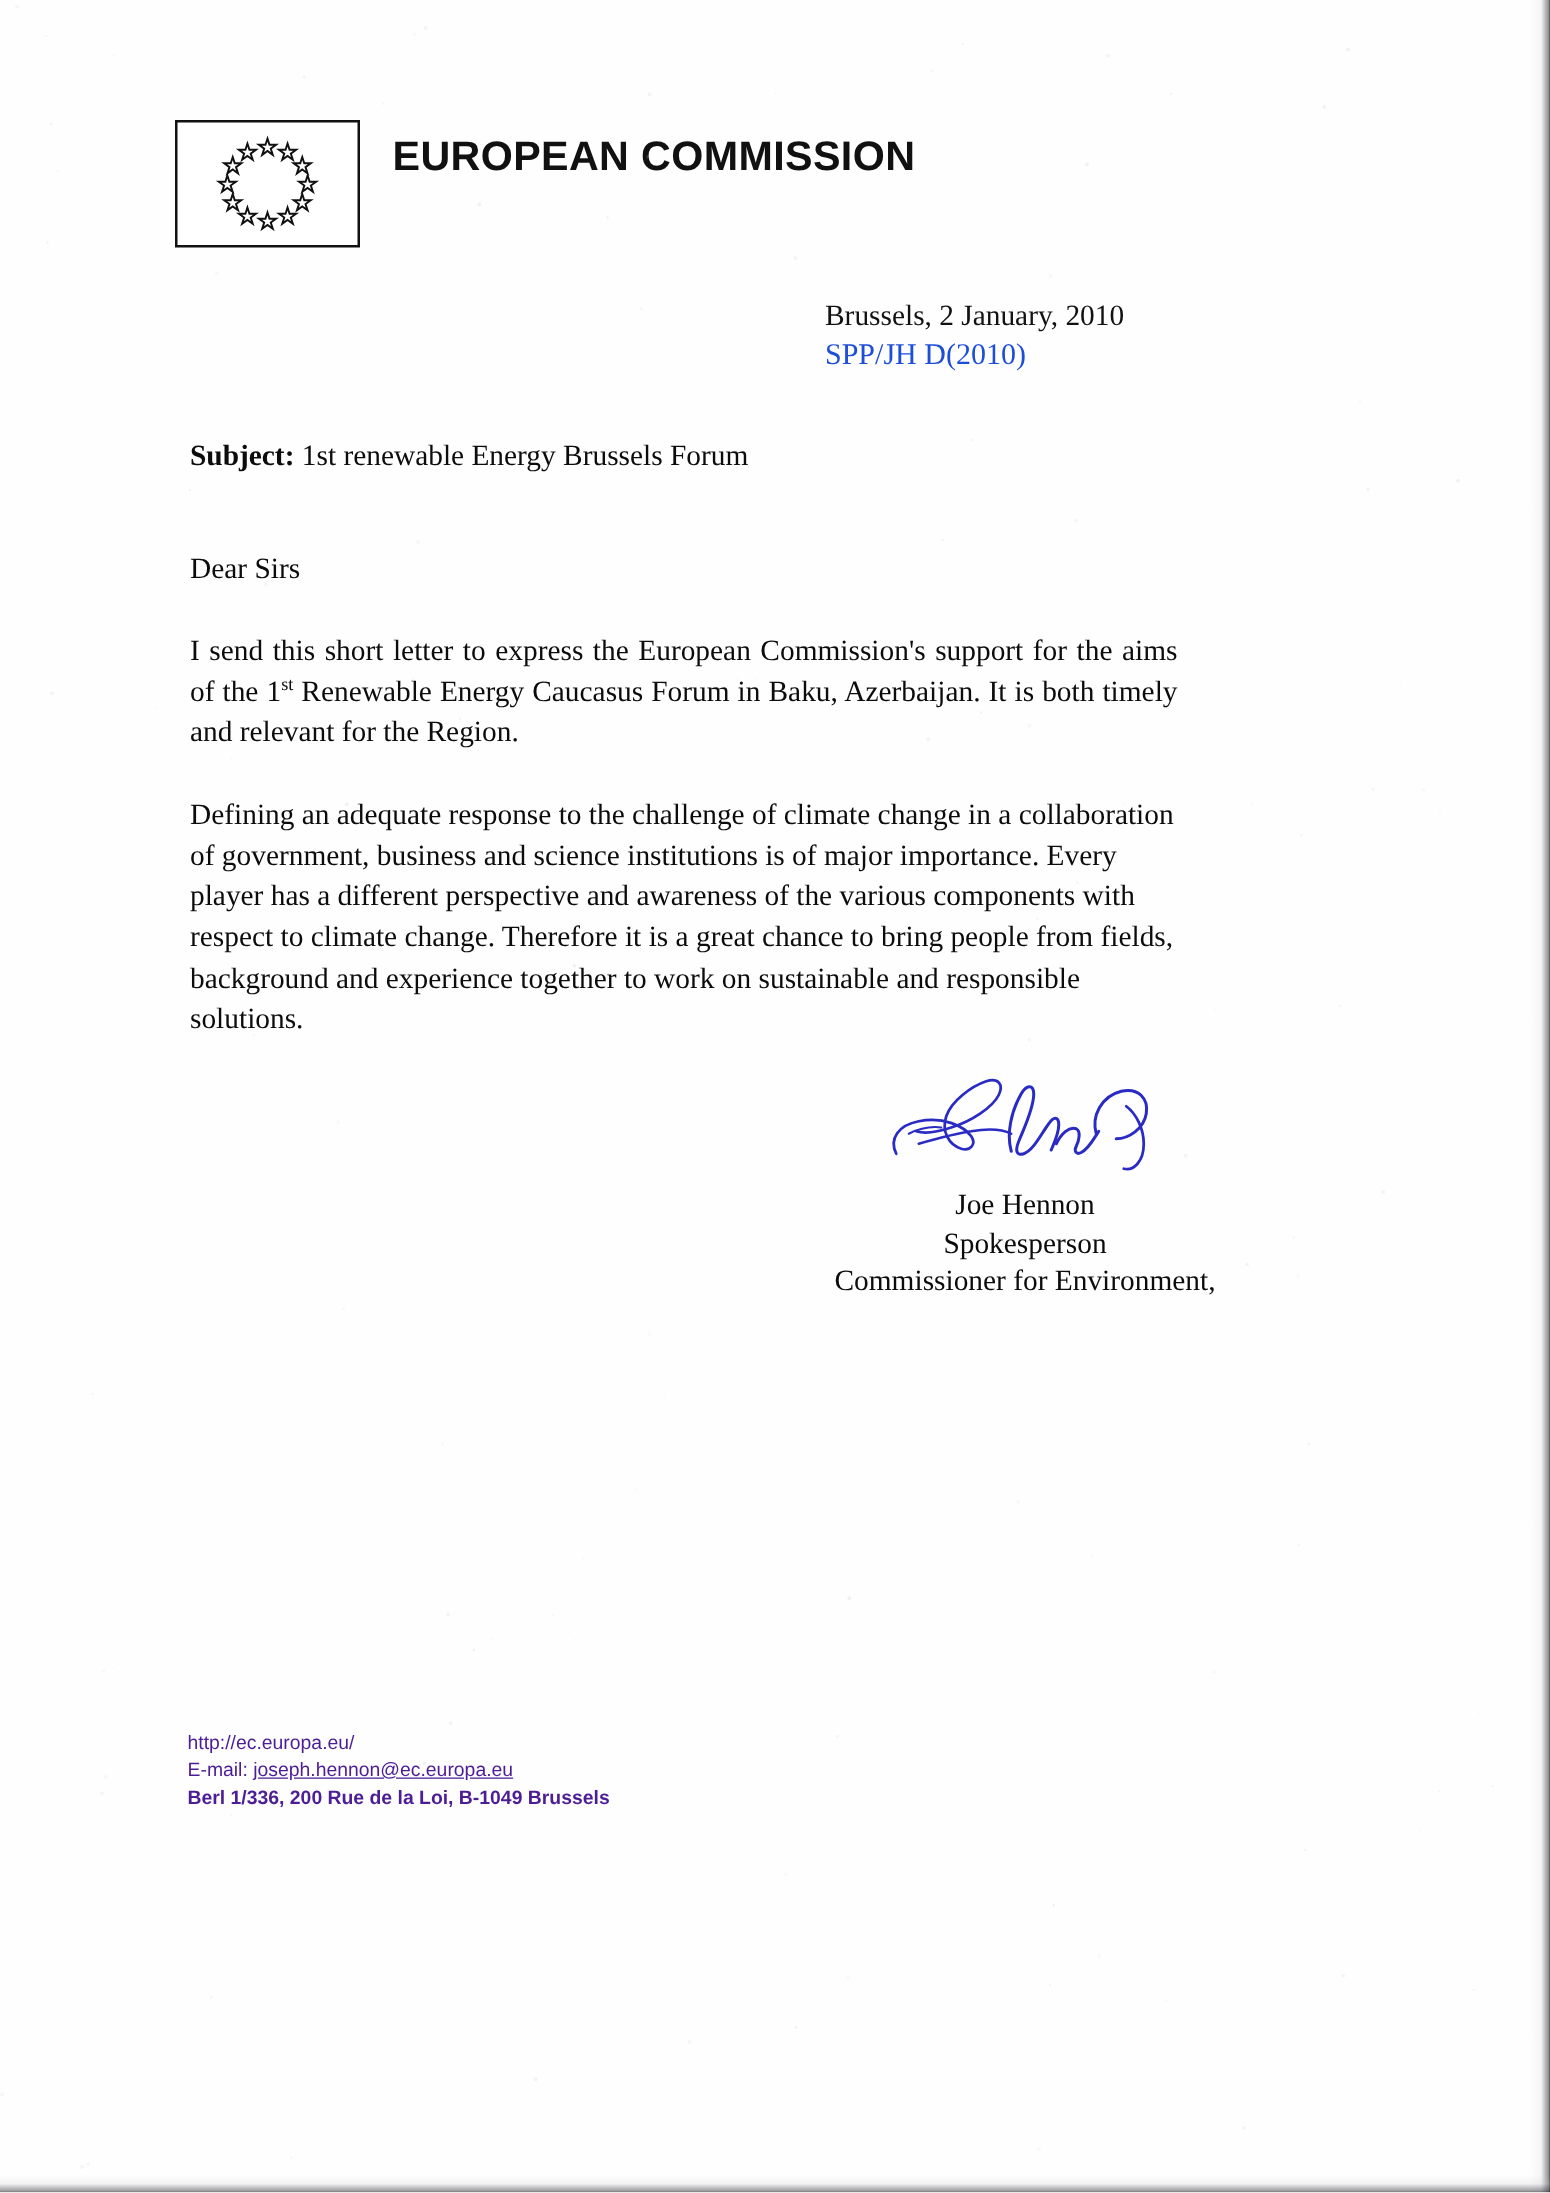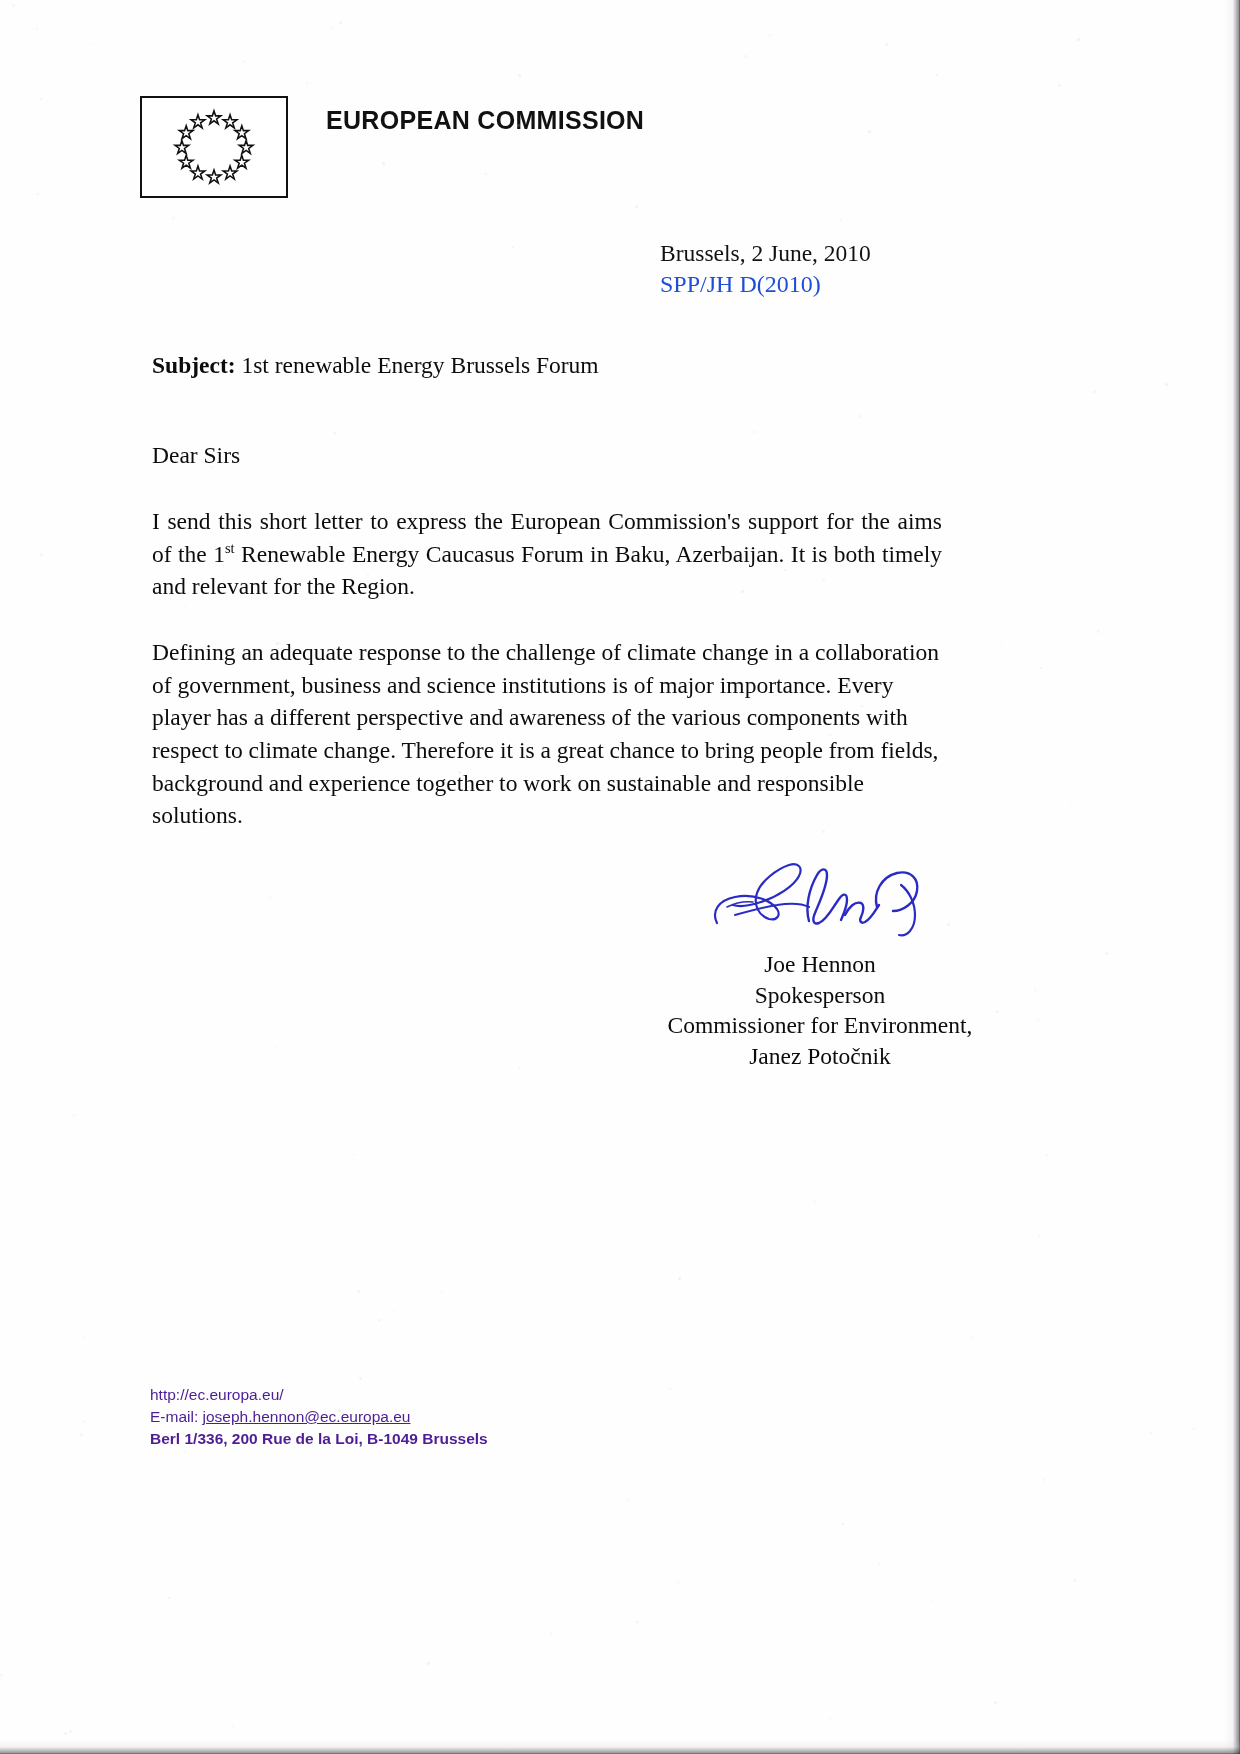--- a/index.html
+++ b/index.html
@@ -66,24 +66,24 @@
     box-sizing: border-box;
     background: #ffffff;
   }
 
   .eu-stars {
     position: absolute;
     inset: 0;
   }
 
   .org-name {
-    margin-left: 38px;
+    margin-left: 26px;
     margin-top: 10px;
     font-family: "Liberation Sans", "DejaVu Sans", sans-serif;
-    font-size: 25px;
+    font-size: 33px;
     font-weight: 700;
     letter-spacing: 0.3px;
     color: #111111;
     white-space: nowrap;
   }
 
   
   .date-block {
     position: absolute;
     left: 660px;
@@ -206,21 +206,21 @@
             <path d="M41.00,43.60 L42.66,48.71 L48.04,48.71 L43.69,51.87 L45.35,56.99 L41.00,53.83 L36.65,56.99 L38.31,51.87 L33.96,48.71 L39.34,48.71 Z"></path>
             <path d="M45.42,28.42 L47.08,33.53 L52.46,33.53 L48.11,36.69 L49.77,41.81 L45.42,38.65 L41.07,41.81 L42.73,36.69 L38.38,33.53 L43.76,33.53 Z"></path>
             <path d="M57.50,17.31 L59.16,22.42 L64.54,22.42 L60.19,25.58 L61.85,30.69 L57.50,27.53 L53.15,30.69 L54.81,25.58 L50.46,22.42 L55.84,22.42 Z"></path>
           </g>
       </svg>
     </div>
     <div class="org-name">EUROPEAN COMMISSION</div>
   </div>
 
   <div class="date-block">
-    <div class="date-line">Brussels, 2 June, 2010</div>
+    <div class="date-line">Brussels, 2 January, 2010</div>
     <div class="ref-line">SPP/JH D(2010)</div>
   </div>
 
   <div class="subject">
     <span class="subject-label">Subject:</span><span>&nbsp;</span><span>1st renewable Energy Brussels Forum</span>
   </div>
 
   <div class="body-block">
     <div class="salutation">Dear Sirs</div>
 
@@ -239,21 +239,20 @@
         <path d="M104,76 C100,62 104,44 112,30 C116,23 122,22 122,30 C122,42 114,58 110,68 C107,75 108,80 114,78 C122,75 128,62 134,54 C138,48 142,48 142,55 C142,62 138,70 136,75" stroke-width="2.4"></path>
         <path d="M140,70 C144,62 150,56 156,58 C160,60 158,68 156,72 C154,76 156,79 160,77 C166,74 170,66 174,60" stroke-width="2.4"></path>
         <path d="M172,62 C168,48 176,32 192,28 C206,25 214,34 212,46 C210,58 198,66 188,66" stroke-width="2.4"></path>
         <path d="M196,40 C204,46 210,58 210,70 C210,84 202,92 194,90" stroke-width="2.2"></path>
       </g>
     </svg>
     <div class="sign-names">
       <div>Joe Hennon</div>
       <div>Spokesperson</div>
       <div>Commissioner for Environment,</div>
-      <div>Janez Potočnik</div>
     </div>
   </div>
 
   <div class="footer">
     <div>http://ec.europa.eu/</div>
     <div><span>E-mail: </span><span class="email-link">joseph.hennon@ec.europa.eu</span></div>
     <div class="addr">Berl 1/336, 200 Rue de la Loi, B-1049 Brussels</div>
   </div>
 
   <div class="scan-noise" id="noise">

